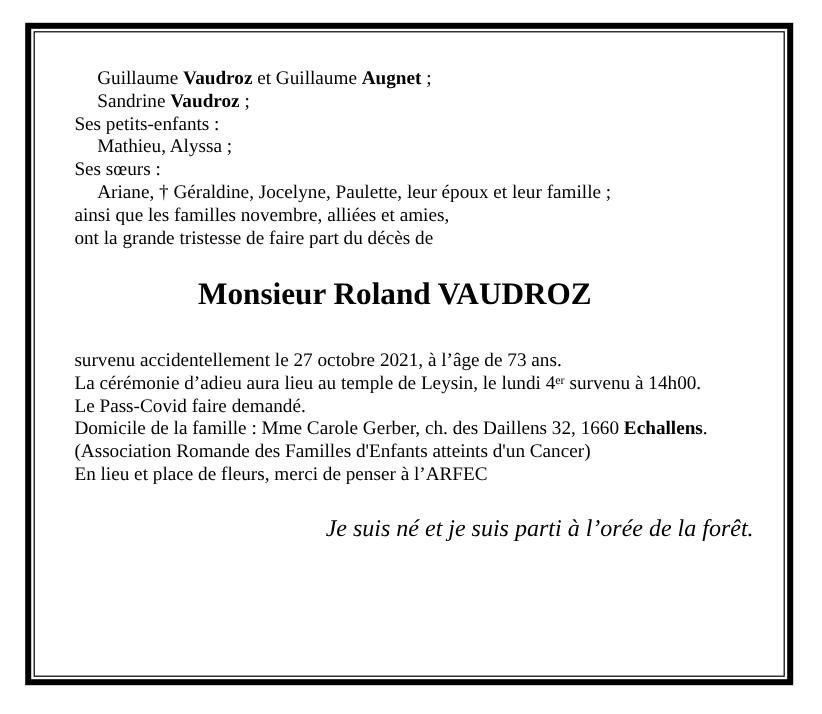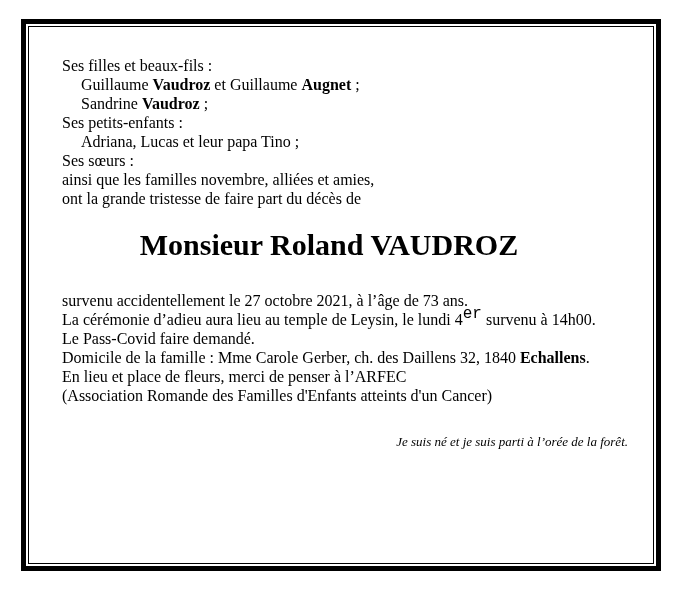--- a/index.html
+++ b/index.html
@@ -39,75 +39,74 @@
     line-height: 19px;
     white-space: pre;
   }
   .indent {
     padding-left: 19px;
   }
   .b {
     font-weight: bold;
   }
   .sup {
-    font-size: 16px;
+    font-size: 10px;
     position: relative;
     top: -0.45em;
     line-height: 0;
-    font-family: Liberation Mono, monospace;
   }
   .deceased-name {
-    font-size: 30px;
+    font-size: 26px;
     line-height: 30px;
     font-weight: bold;
     text-align: center;
     margin: 22px 32px 0 0;
     white-space: pre;
   }
   .family-block {
     margin: 0;
   }
   .details-block {
     margin-top: 31px;
   }
   .epitaph {
     margin-top: 27px;
-    font-size: 13px;
+    font-size: 20px;
     line-height: 19px;
     font-style: italic;
     text-align: right;
     white-space: pre;
   }
 </style>
 </head>
 <body>
 
 <div class="frame-outer">
   <div class="frame-inner">
     <div class="content">
 
       <div class="family-block">
-        <div class="line"><span>Ses filles et beaux-fils :</span></div>
         <div class="line indent"><span>Guillaume </span><span class="b">Vaudroz</span><span> et Guillaume </span><span class="b">Augnet</span><span> ;</span></div>
         <div class="line indent"><span>Sandrine </span><span class="b">Vaudroz</span><span> ;</span></div>
         <div class="line"><span>Ses petits-enfants :</span></div>
-        <div class="line indent"><span>Adriana, Lucas et leur papa Tino ;</span></div>
+        <div class="line indent"><span>Mathieu, Alyssa ;</span></div>
         <div class="line"><span>Ses sœurs :</span></div>
+        <div class="line indent"><span>Ariane, † Géraldine, Jocelyne, Paulette, leur époux et leur famille ;</span></div>
         <div class="line"><span>ainsi que les familles novembre, alliées et amies,</span></div>
         <div class="line"><span>ont la grande tristesse de faire part du décès de</span></div>
       </div>
 
       <div class="deceased-name">Monsieur Roland VAUDROZ</div>
 
       <div class="details-block">
         <div class="line"><span>survenu accidentellement le 27 octobre 2021, à l’âge de 73 ans.</span></div>
         <div class="line"><span>La cérémonie d’adieu aura lieu au temple de Leysin, le lundi 4</span><span class="sup">er</span><span> survenu à 14h00.</span></div>
         <div class="line"><span>Le Pass-Covid faire demandé.</span></div>
-        <div class="line"><span>Domicile de la famille : Mme Carole Gerber, ch. des Daillens 32, 1840 </span><span class="b">Echallens</span><span>.</span></div>
+        <div class="line"><span>Domicile de la famille : Mme Carole Gerber, ch. des Daillens 32, 1660 </span><span class="b">Echallens</span><span>.</span></div>
+        <div class="line"><span>(Association Romande des Familles d'Enfants atteints d'un Cancer)</span></div>
         <div class="line"><span>En lieu et place de fleurs, merci de penser à l’ARFEC</span></div>
-        <div class="line"><span>(Association Romande des Familles d'Enfants atteints d'un Cancer)</span></div>
       </div>
 
       <div class="epitaph">Je suis né et je suis parti à l’orée de la forêt.</div>
 
     </div>
   </div>
 </div>
 
 </body></html>

